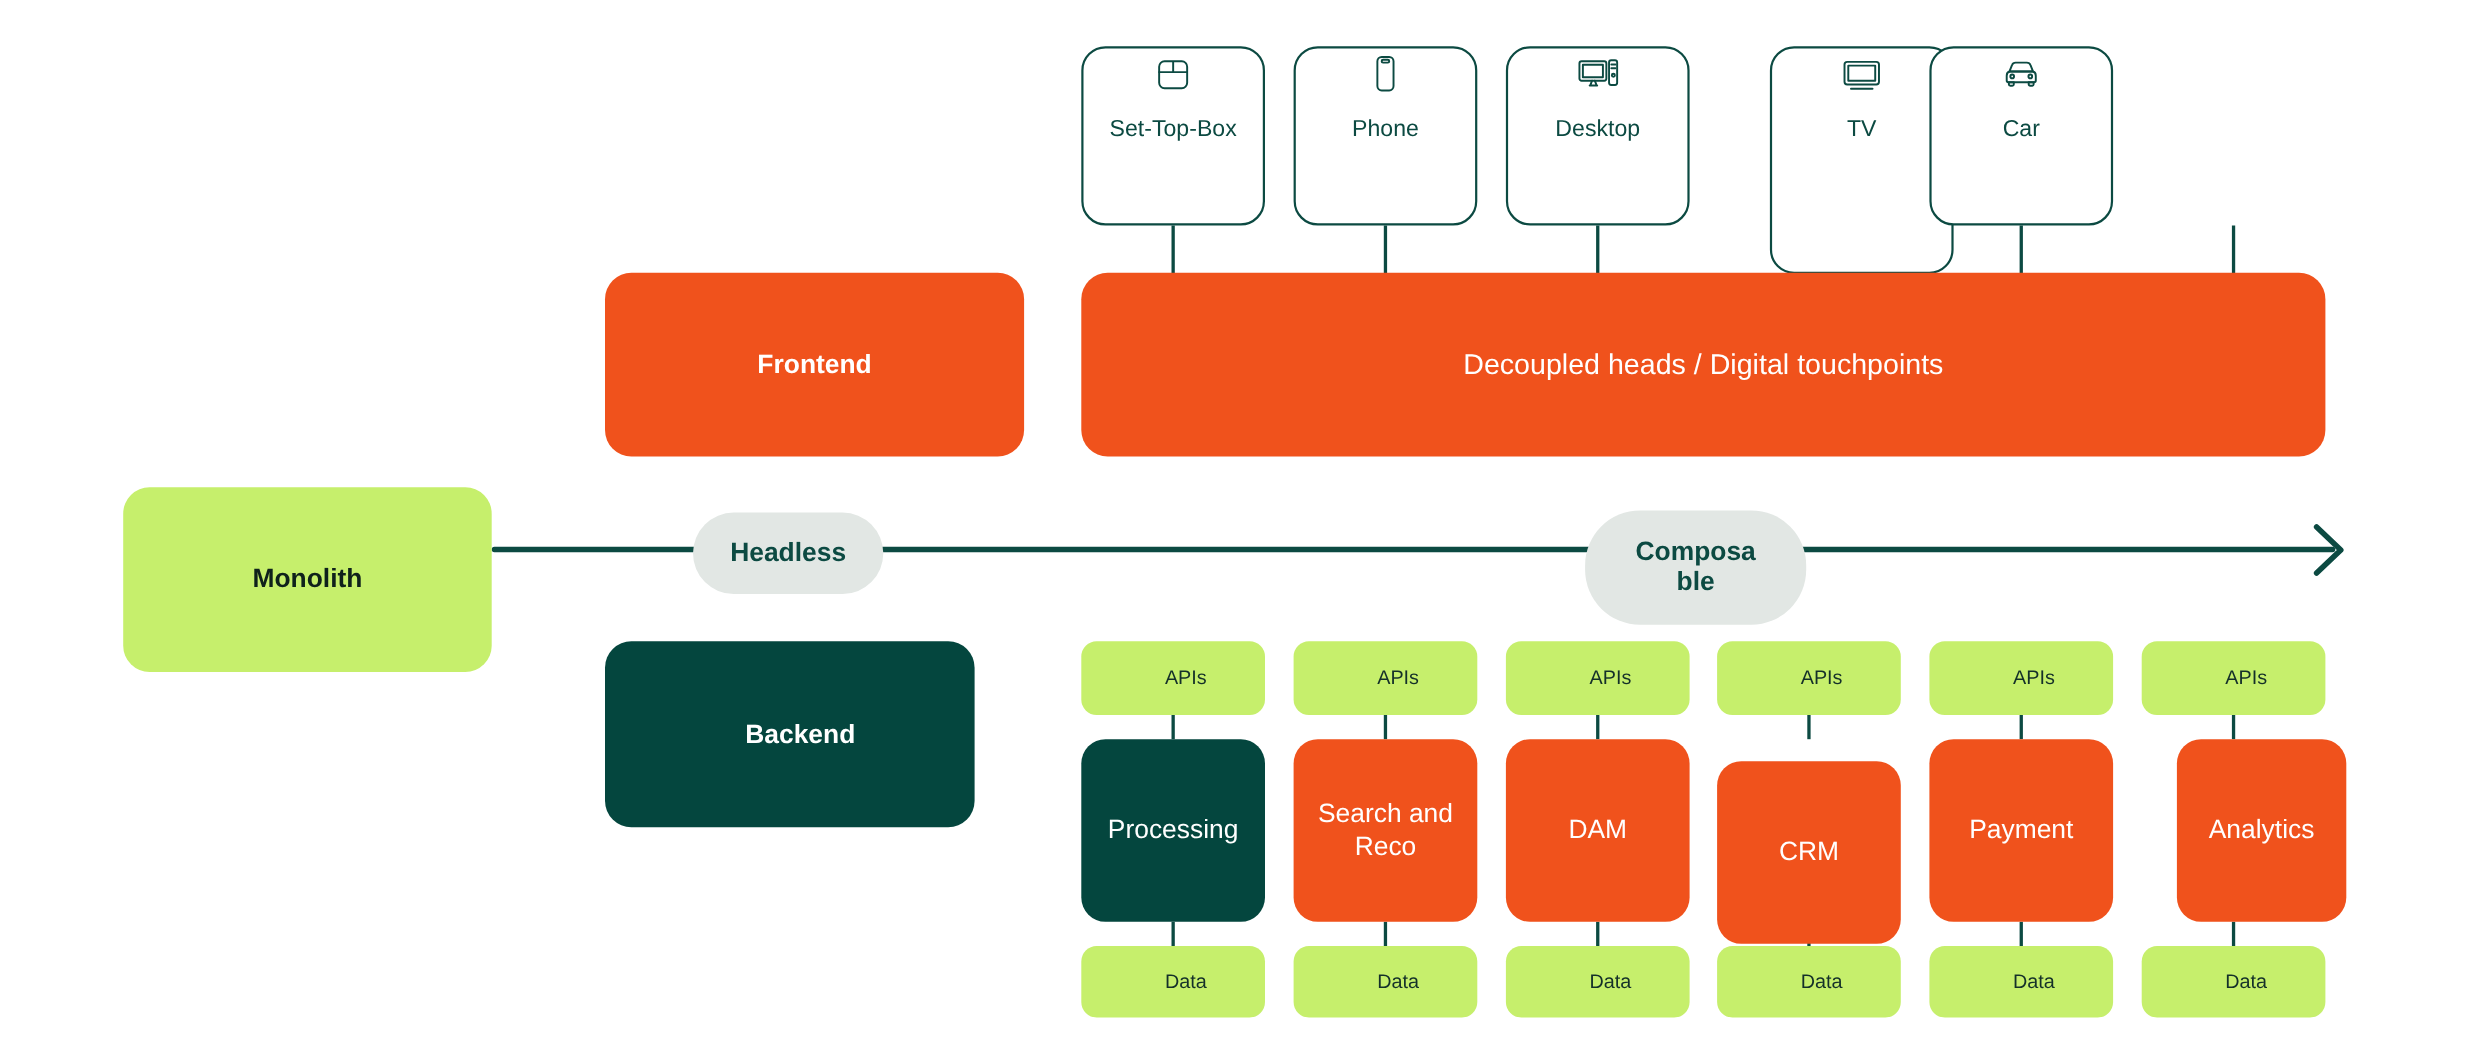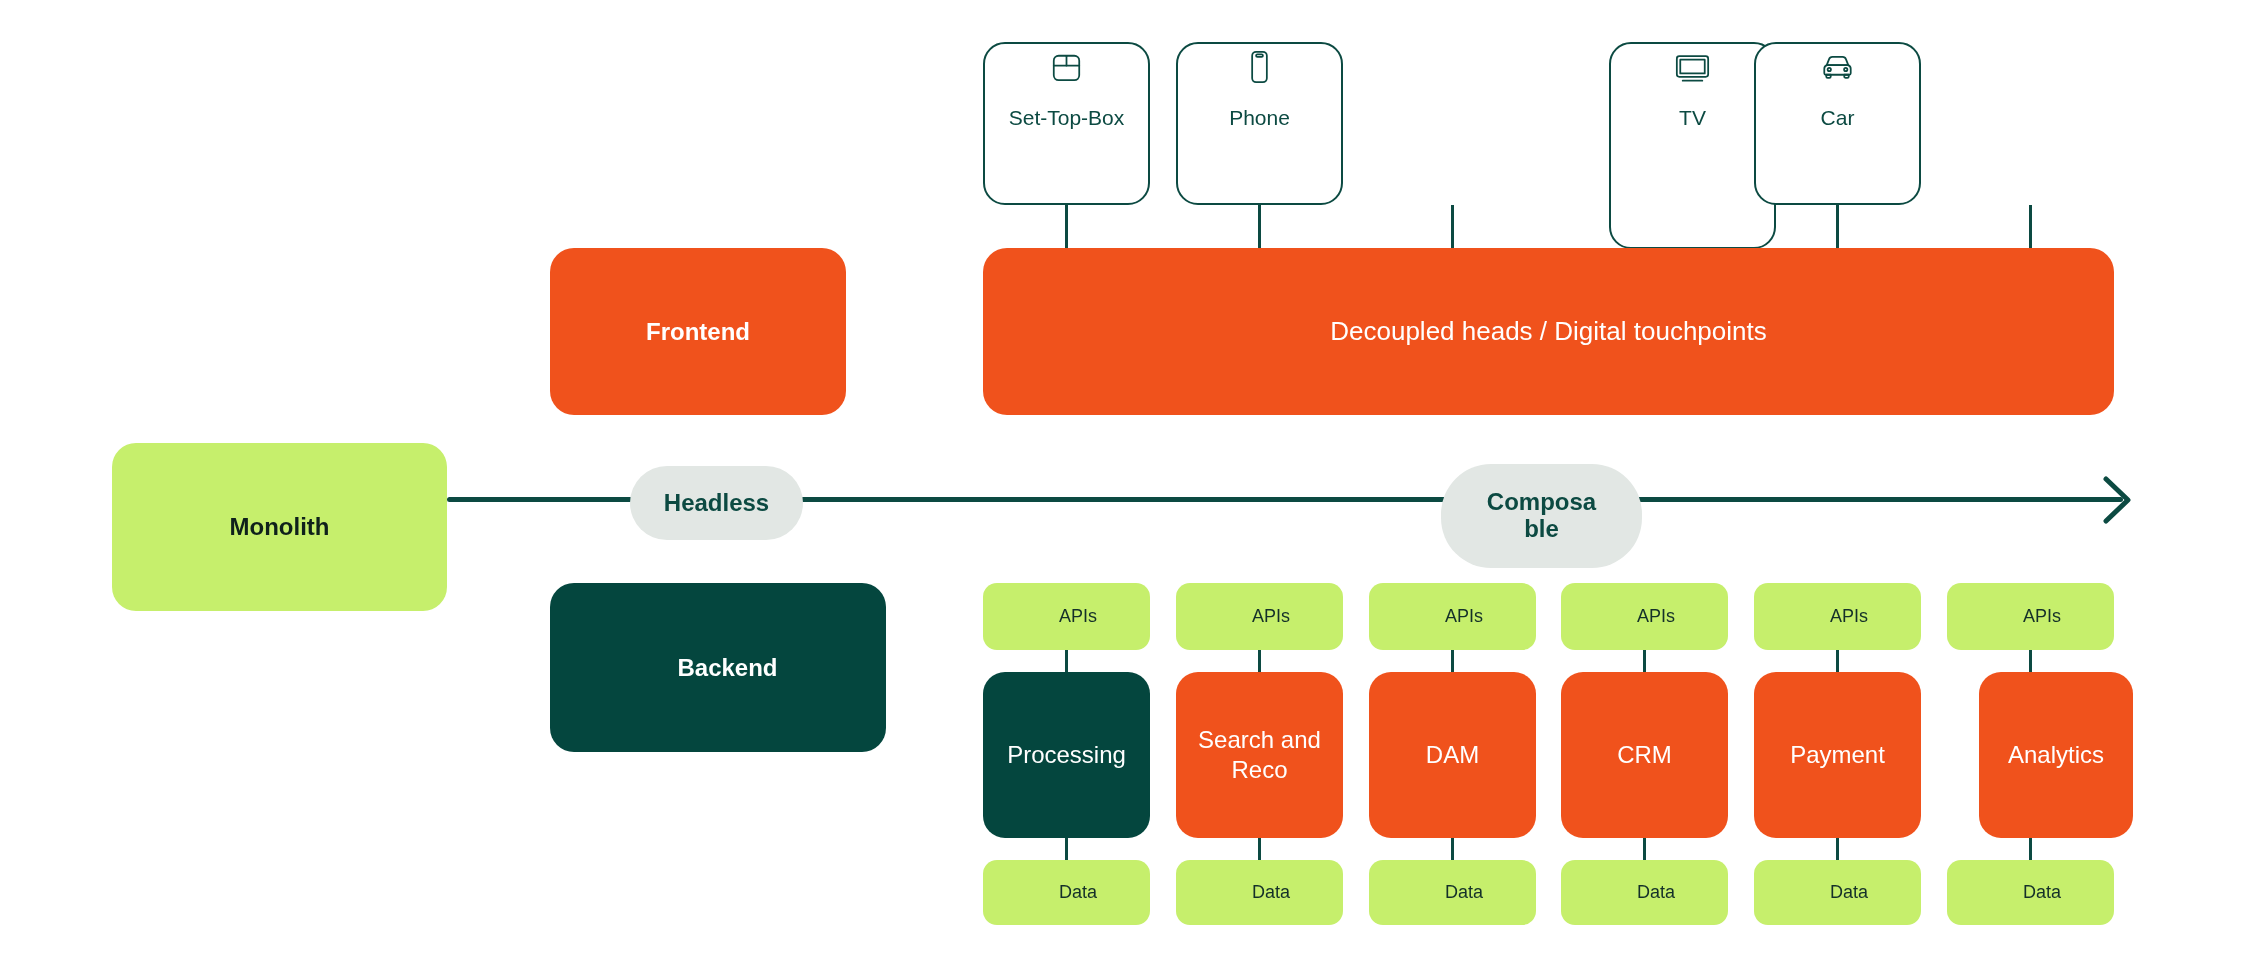--- a/index.html
+++ b/index.html
@@ -69,20 +69,34 @@
   </div>
   <div class="abs device-card" style="left:1176px;top:42px;width:167px;height:163px;">
     <svg viewBox="0 0 48 48">
         <g class="icon-stroke">
       <rect x="16.5" y="8" width="15" height="31" rx="4"></rect>
           <rect x="20.5" y="10.6" width="7" height="2.6" rx="1.3"></rect>
     </g>
       </svg>
     <div class="device-label">Phone</div>
   </div>
+  <div class="abs device-card" style="left:1369px;top:42px;width:167px;height:163px;">
+    <svg viewBox="0 0 48 48">
+        <g class="icon-stroke">
+      <rect x="7" y="12" width="25" height="18" rx="2"></rect>
+          <rect x="10.2" y="15.2" width="18.6" height="11.6"></rect>
+      <path d="M16.5 34.5 h7 M21.3 30 l1.7 4.5 M18.7 30 l-1.7 4.5"></path>
+      <rect x="34.5" y="11" width="7.5" height="23" rx="2"></rect>
+          <line x1="36.6" y1="15" x2="40.4" y2="15"></line>
+          <line x1="36.6" y1="18.5" x2="40.4" y2="18.5"></line>
+          <circle cx="38.5" cy="25" r="1.4"></circle>
+    </g>
+      </svg>
+    <div class="device-label">Desktop</div>
+  </div>
   <div class="abs device-card" style="left:1561px;top:42px;width:167px;height:207px;margin-left:48px;">
     <svg viewBox="0 0 48 48">
         <g class="icon-stroke">
       <rect x="8" y="12.5" width="32" height="21" rx="2.5"></rect>
           <rect x="11.5" y="16" width="25" height="14"></rect>
           <line x1="14" y1="37.5" x2="34" y2="37.5"></line>
     </g>
       </svg>
     <div class="device-label">TV</div>
   </div>
@@ -100,21 +114,21 @@
     <div class="device-label">Car</div>
   </div>
 
   <div class="abs vline" style="left:1065px;top:205px;height:44px;"></div>
   <div class="abs vline" style="left:1258px;top:205px;height:44px;"></div>
   <div class="abs vline" style="left:1451px;top:205px;height:44px;"></div>
   <div class="abs vline" style="left:1643px;top:205px;height:44px;"></div>
   <div class="abs vline" style="left:1836px;top:205px;height:44px;"></div>
   <div class="abs vline" style="left:2029px;top:205px;height:44px;"></div>
 
-  <div class="abs bigbox orange-bg" style="left:550px;top:248px;width:296px;height:167px;">
+  <div class="abs bigbox orange-bg" style="left:550px;top:248px;width:381px;height:167px;">
     <span class="bold-white">Frontend</span>
   </div>
   <div class="abs bigbox orange-bg" style="left:983px;top:248px;width:1131px;height:167px;">
     <span class="touchpoints-text">Decoupled heads / Digital touchpoints</span>
   </div>
 
   <div class="abs axis-line" style="left:447px;top:497px;width:1676px;"></div>
   <svg class="abs" style="left:2098px;top:471px;width:44px;height:58px;z-index:2;" viewBox="0 0 44 58">
     <path d="M8 8 L30 29 L8 50" fill="none" stroke="#0C4A42" stroke-width="5" stroke-linecap="round" stroke-linejoin="round"></path>
   </svg>
@@ -170,21 +184,21 @@
     </div>
   <div class="abs vline" style="left:1451px;top:838px;height:22px;"></div>
   <div class="abs small-green" style="left:1369px;top:860px;width:167px;height:65px;">
       <span>Data</span>
     </div>
 
   <div class="abs small-green" style="left:1561px;top:583px;width:167px;height:67px;">
       <span>APIs</span>
     </div>
   <div class="abs vline" style="left:1643px;top:650px;height:22px;"></div>
-  <div class="abs service orange-bg" style="left:1561px;top:672px;width:167px;height:166px;">
+  <div class="abs service orange-bg" style="left:1561px;top:692px;width:167px;height:166px;">
       <span>CRM</span>
     </div>
   <div class="abs vline" style="left:1643px;top:838px;height:22px;"></div>
   <div class="abs small-green" style="left:1561px;top:860px;width:167px;height:65px;">
       <span>Data</span>
     </div>
 
   <div class="abs small-green" style="left:1754px;top:583px;width:167px;height:67px;">
       <span>APIs</span>
     </div>

